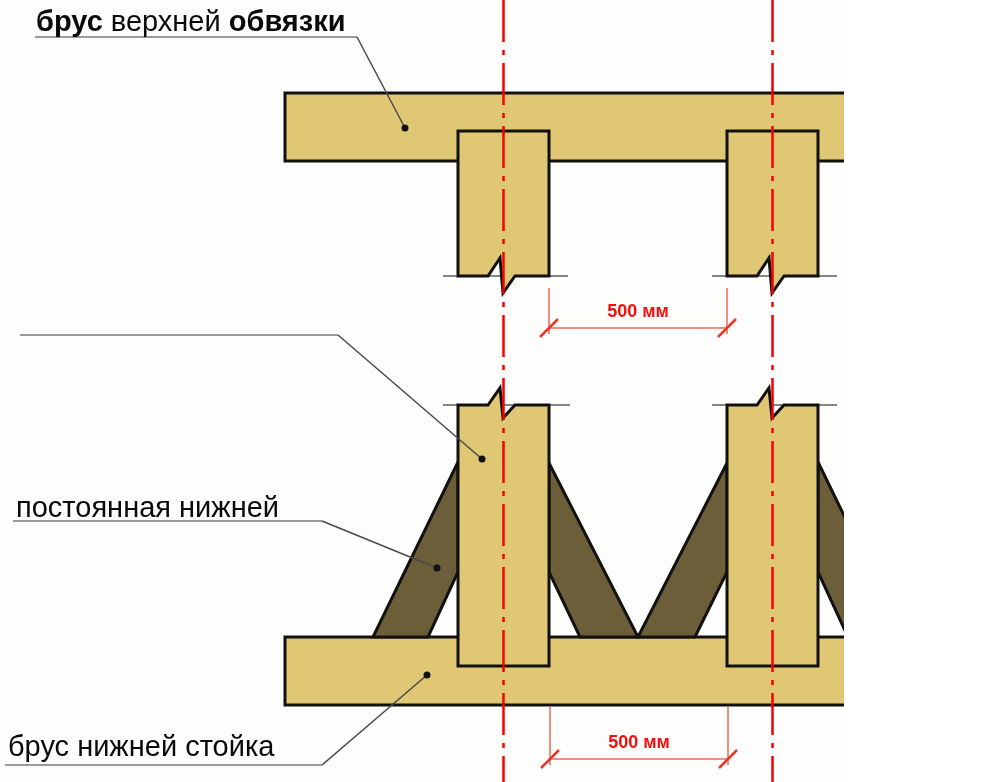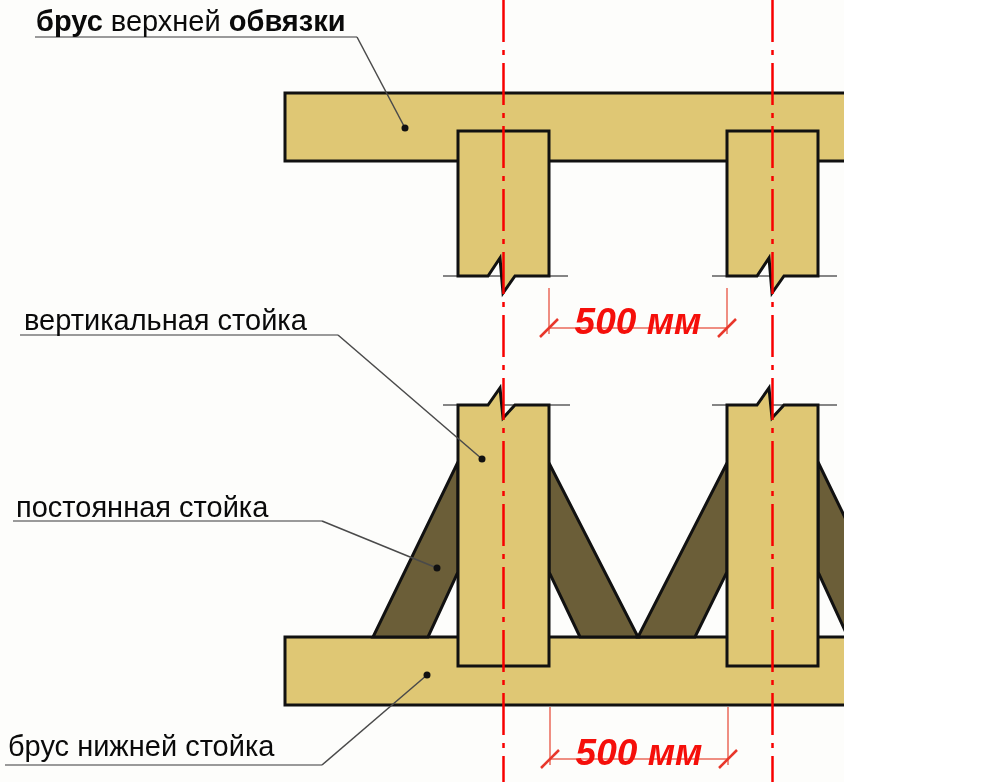--- a/index.html
+++ b/index.html
@@ -29,24 +29,23 @@
     color:#0a0a0a;
     font-size:29px;
     line-height:1.05;
     white-space:nowrap;
   }
   .bold{font-weight:bold;}
   .dim-text{
     position:absolute;
     transform:translateX(-50%);
     color:var(--dimension_text,#f50f0a);
-    font-size:37px;
+    font-size:18px;
     font-weight:bold;
     white-space:nowrap;
-    font-style:italic;
   }
 </style>
 </head>
 <body>
 
 <div id="stage">
 
   <svg id="drawing" width="1000" height="782" viewBox="0 0 1000 782">
 
     <rect x="285" y="93" width="705" height="68" class="wood"></rect>
@@ -101,22 +100,21 @@
     <line x1="503.5" y1="0" x2="503.5" y2="782" class="centerline"></line>
     <line x1="772.5" y1="0" x2="772.5" y2="782" class="centerline"></line>
   </svg>
 
   <div class="diagram-label" style="left:36px;top:6px;">
     <span class="bold">брус</span>
     <span>верхней</span>
     <span class="bold">обвязки</span>
   </div>
 
-  <div class="diagram-label" style="left:24px;top:305px;">вертикальная стойка</div>
 
-  <div class="diagram-label" style="left:16px;top:492px;">постоянная стойка</div>
+  <div class="diagram-label" style="left:16px;top:492px;">постоянная нижней</div>
 
   <div class="diagram-label" style="left:8px;top:731px;">брус нижней стойка</div>
 
   <div class="dim-text" style="left:638px;top:301px;">500 мм</div>
 
   <div class="dim-text" style="left:639px;top:732px;">500 мм</div>
 </div>
 
 </body></html>

